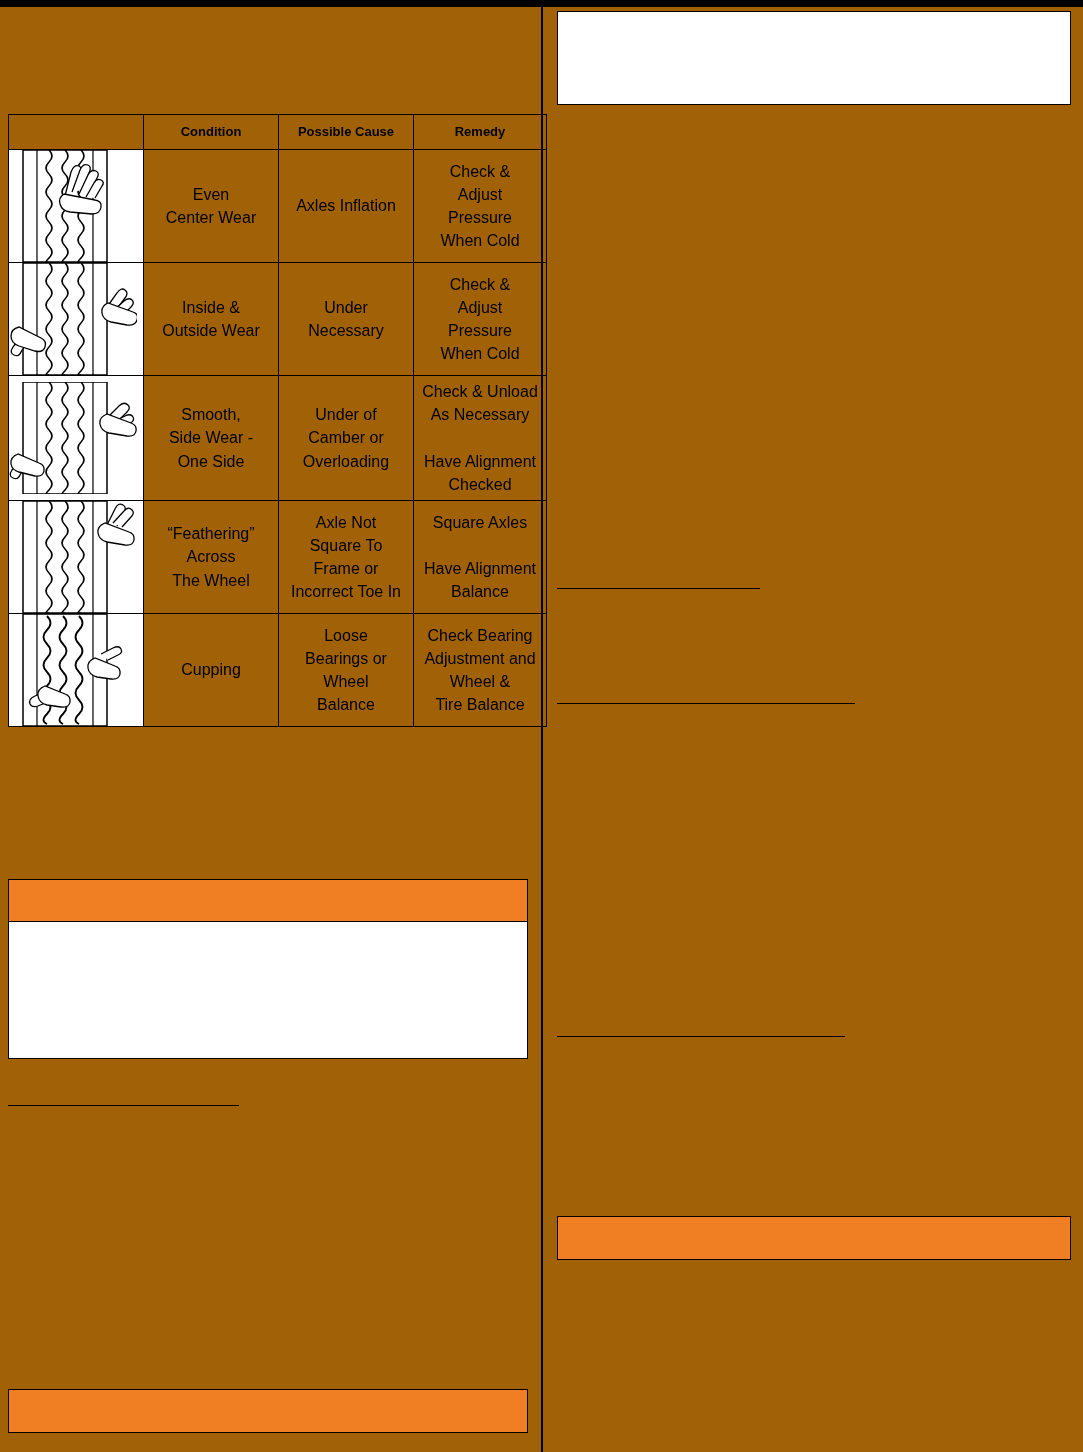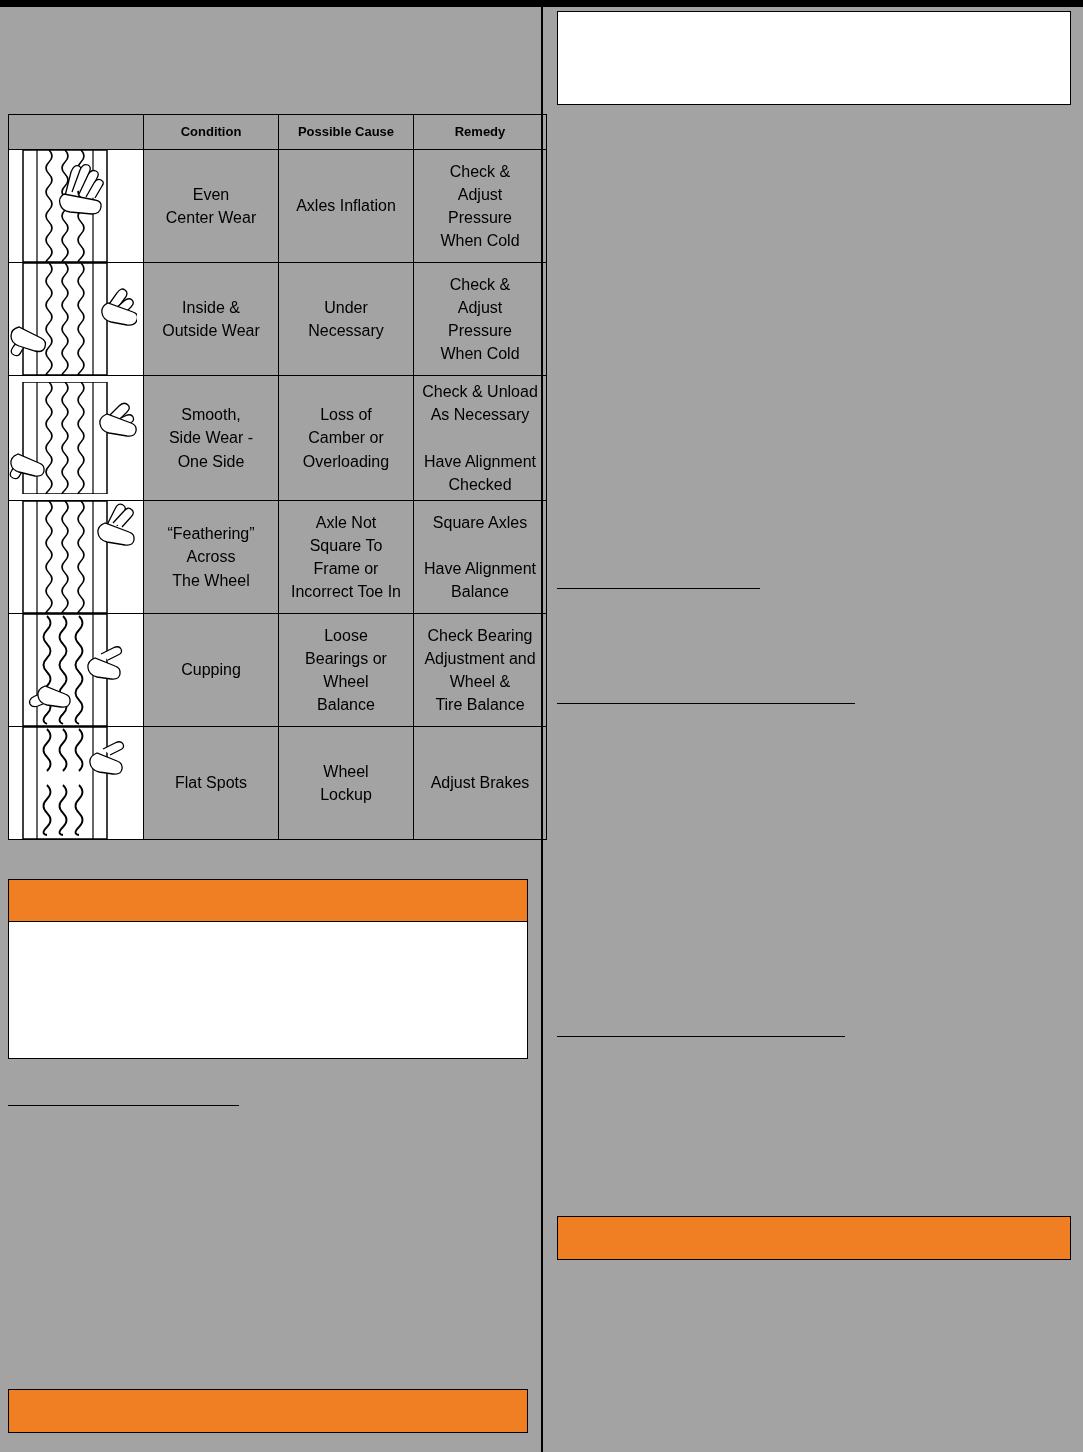--- a/index.html
+++ b/index.html
@@ -8,21 +8,21 @@
     background: #ffffff;
   }
   body {
     font-family: "Liberation Sans", sans-serif;
     color: #000000;
   }
   .page {
     position: relative;
     width: 1083px;
     height: 1452px;
-    background: #a3a3a3;
+    background: #a16207;
     overflow: hidden;
   }
   
   .top-bar {
     position: absolute;
     left: 0;
     top: 0;
     width: 1083px;
     height: 7px;
     background: #000000;
@@ -204,21 +204,21 @@
               </g>
               <g fill="#ffffff" stroke="#000" stroke-width="1.3">
                 <path d="M12 76 l-9 12 q-4 6 1 8 q5 2 7 -3 l6 -10"></path>
                 <path d="M9 72 q-8 3 -7 10 q1 6 8 8 l16 4 q8 1 9 -5 q1 -6 -5 -8 z"></path>
               </g>
             </svg>
           </td>
           <td style="white-space:pre-line">Smooth,
 Side Wear -
 One Side</td>
-          <td style="white-space:pre-line">Loss of
+          <td style="white-space:pre-line">Under of
 Camber or
 Overloading</td>
           <td style="white-space:pre-line">Check &amp; Unload
 As Necessary
 
 Have Alignment
 Checked</td>
         </tr>
 
         <tr>
@@ -273,41 +273,20 @@
           <td style="white-space:pre-line">Loose
 Bearings or
 Wheel
 Balance</td>
           <td style="white-space:pre-line">Check Bearing
 Adjustment and
 Wheel &amp;
 Tire Balance</td>
         </tr>
 
-        <tr>
-          <td class="img-cell">
-            <svg class="tire-svg" width="128" height="112" viewBox="0 0 128 112" xmlns="http://www.w3.org/2000/svg">
-              <rect x="0" y="0" width="128" height="112" fill="#ffffff"></rect>
-              <rect x="14" y="0" width="84" height="112" fill="#ffffff" stroke="#000" stroke-width="1.5"></rect>
-              <line x1="28" y1="0" x2="28" y2="112" stroke="#000" stroke-width="1.2"></line>
-              <line x1="84" y1="0" x2="84" y2="112" stroke="#000" stroke-width="1.2"></line>
-              <path d="M38 2 q7 7 0 14 q-7 7 0 14 q7 7 0 14 M38 58 q7 7 0 14 q-7 7 0 14 q7 7 0 14 q-7 7 0 8" fill="none" stroke="#000" stroke-width="1.8"></path>
-              <path d="M54 2 q7 7 0 14 q-7 7 0 14 q7 7 0 14 M54 58 q7 7 0 14 q-7 7 0 14 q7 7 0 14 q-7 7 0 8" fill="none" stroke="#000" stroke-width="1.8"></path>
-              <path d="M70 2 q7 7 0 14 q-7 7 0 14 q7 7 0 14 M70 58 q7 7 0 14 q-7 7 0 14 q7 7 0 14 q-7 7 0 8" fill="none" stroke="#000" stroke-width="1.8"></path>
-              <g fill="#ffffff" stroke="#000" stroke-width="1.3">
-                <path d="M94 22 l12 -6 q6 -3 8 1 q2 4 -3 6 l-10 5"></path>
-                <path d="M88 26 q-8 3 -7 10 q1 7 9 9 l14 2 q8 1 9 -5 q1 -6 -5 -8 z"></path>
-              </g>
-            </svg>
-          </td>
-          <td style="white-space:pre-line">Flat Spots</td>
-          <td style="white-space:pre-line">Wheel
-Lockup</td>
-          <td style="white-space:pre-line">Adjust Brakes</td>
-        </tr>
       </tbody>
     </table>
 
     <div class="orange-bar" style="left:8px; top:872px; width:518px; height:42px;">
       <span style="display:block; padding:12px; font-size:13px; font-weight:bold;"></span>
     </div>
 
     <div class="boxed-note" style="left:8px; top:914px; width:518px; height:136px;">
       <span style="display:block; padding:10px; font-size:12px; white-space:pre-wrap;"></span>
     </div>

